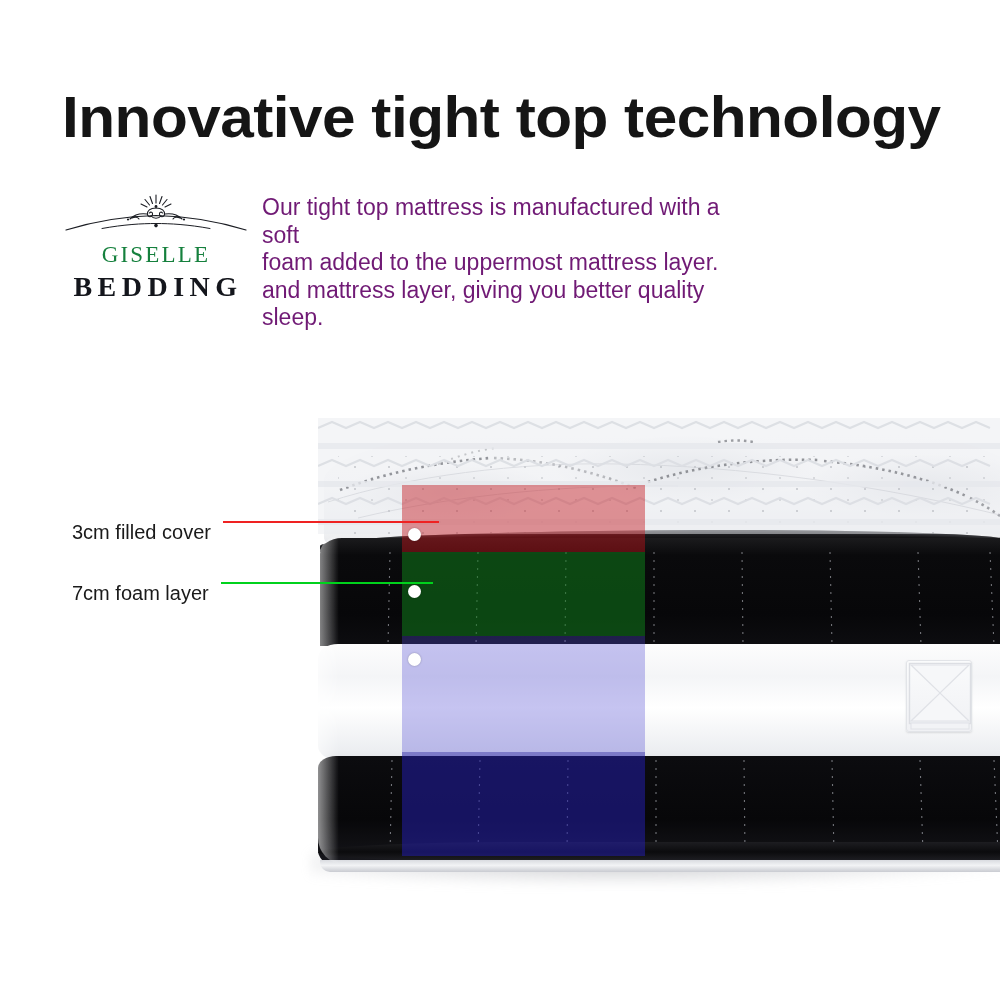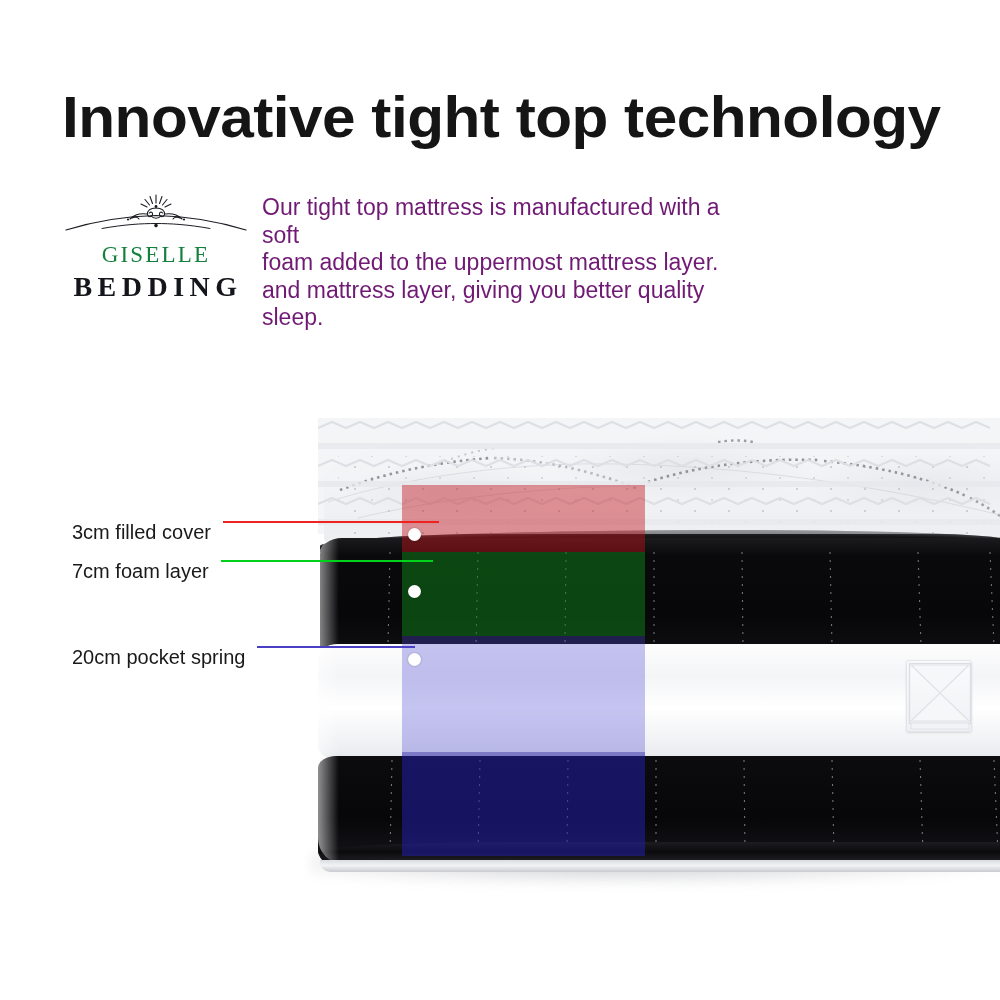--- a/index.html
+++ b/index.html
@@ -373,25 +373,21 @@
     <div class="overlay" id="ov-purple" style="top:236px;"></div>
     <div class="overlay" id="ov-navy" style="top:352px;"></div>
   </div>
 
   <div class="callout" style="left:72px; top:521px;">
     <span class="callout-text">3cm filled cover</span>
     <span class="leader" style="width:216px; background:#ef2222;"></span>
   </div>
   <div class="leader-dot" style="left:408px; top:528px;"></div>
 
-  <div class="callout" style="left:72px; top:560px;">
+  <div class="callout" style="left:72px; top:582px;">
     <span class="callout-text">7cm foam layer</span>
     <span class="leader" style="width:212px; background:#00d21c;"></span>
   </div>
   <div class="leader-dot" style="left:408px; top:585px;"></div>
 
-  <div class="callout" style="left:72px; top:646px;">
-    <span class="callout-text">20cm pocket spring</span>
-    <span class="leader" style="width:158px; background:#4a3fc4;"></span>
-  </div>
   <div class="leader-dot" style="left:408px; top:653px;"></div>
 
 </div>
 
 </body></html>

